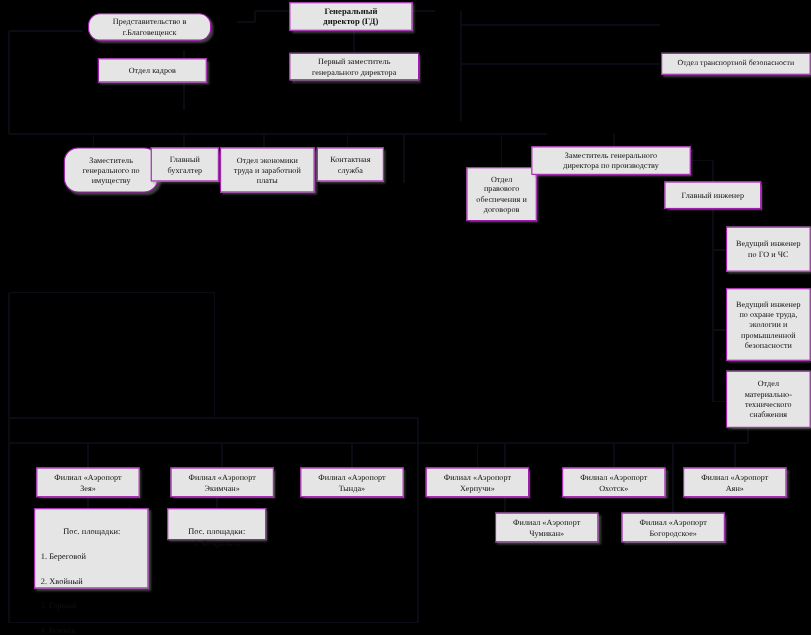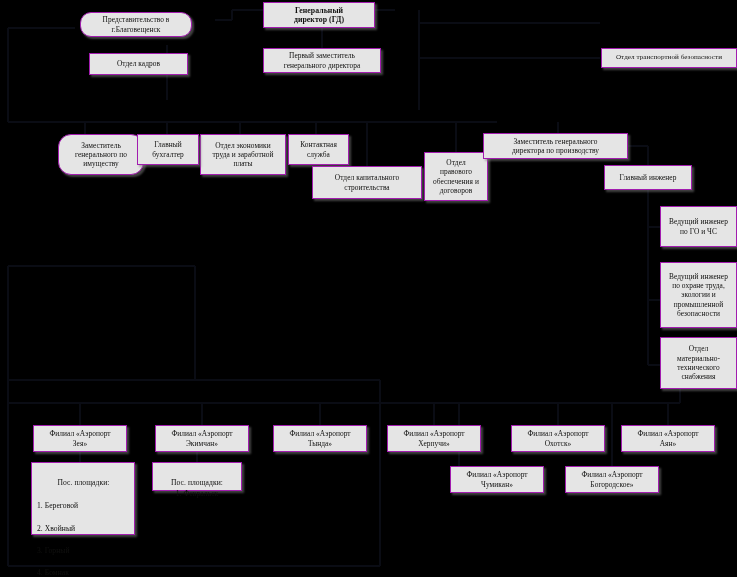--- a/index.html
+++ b/index.html
@@ -147,22 +147,20 @@
   <div class="box" style="left:200px;top:134px;width:86px;height:41px;">Отдел экономики
 труда и заработной
 платы</div>
 
   <div class="box" style="left:137px;top:134px;width:62px;height:31px;">Главный
 бухгалтер</div>
 
   <div class="box" style="left:288px;top:134px;width:61px;height:31px;">Контактная
 служба</div>
 
-  <div class="box" style="left:312px;top:166px;width:110px;height:33px;">Отдел капитального
-строительства</div>
 
   <div class="box" style="left:424px;top:152px;width:64px;height:49px;">Отдел
 правового
 обеспечения и
 договоров</div>
 
   <div class="box" style="left:604px;top:165px;width:88px;height:25px;">Главный инженер</div>
 
   <div class="box" style="left:483px;top:133px;width:145px;height:26px;">Заместитель генерального
 директора по производству</div>

